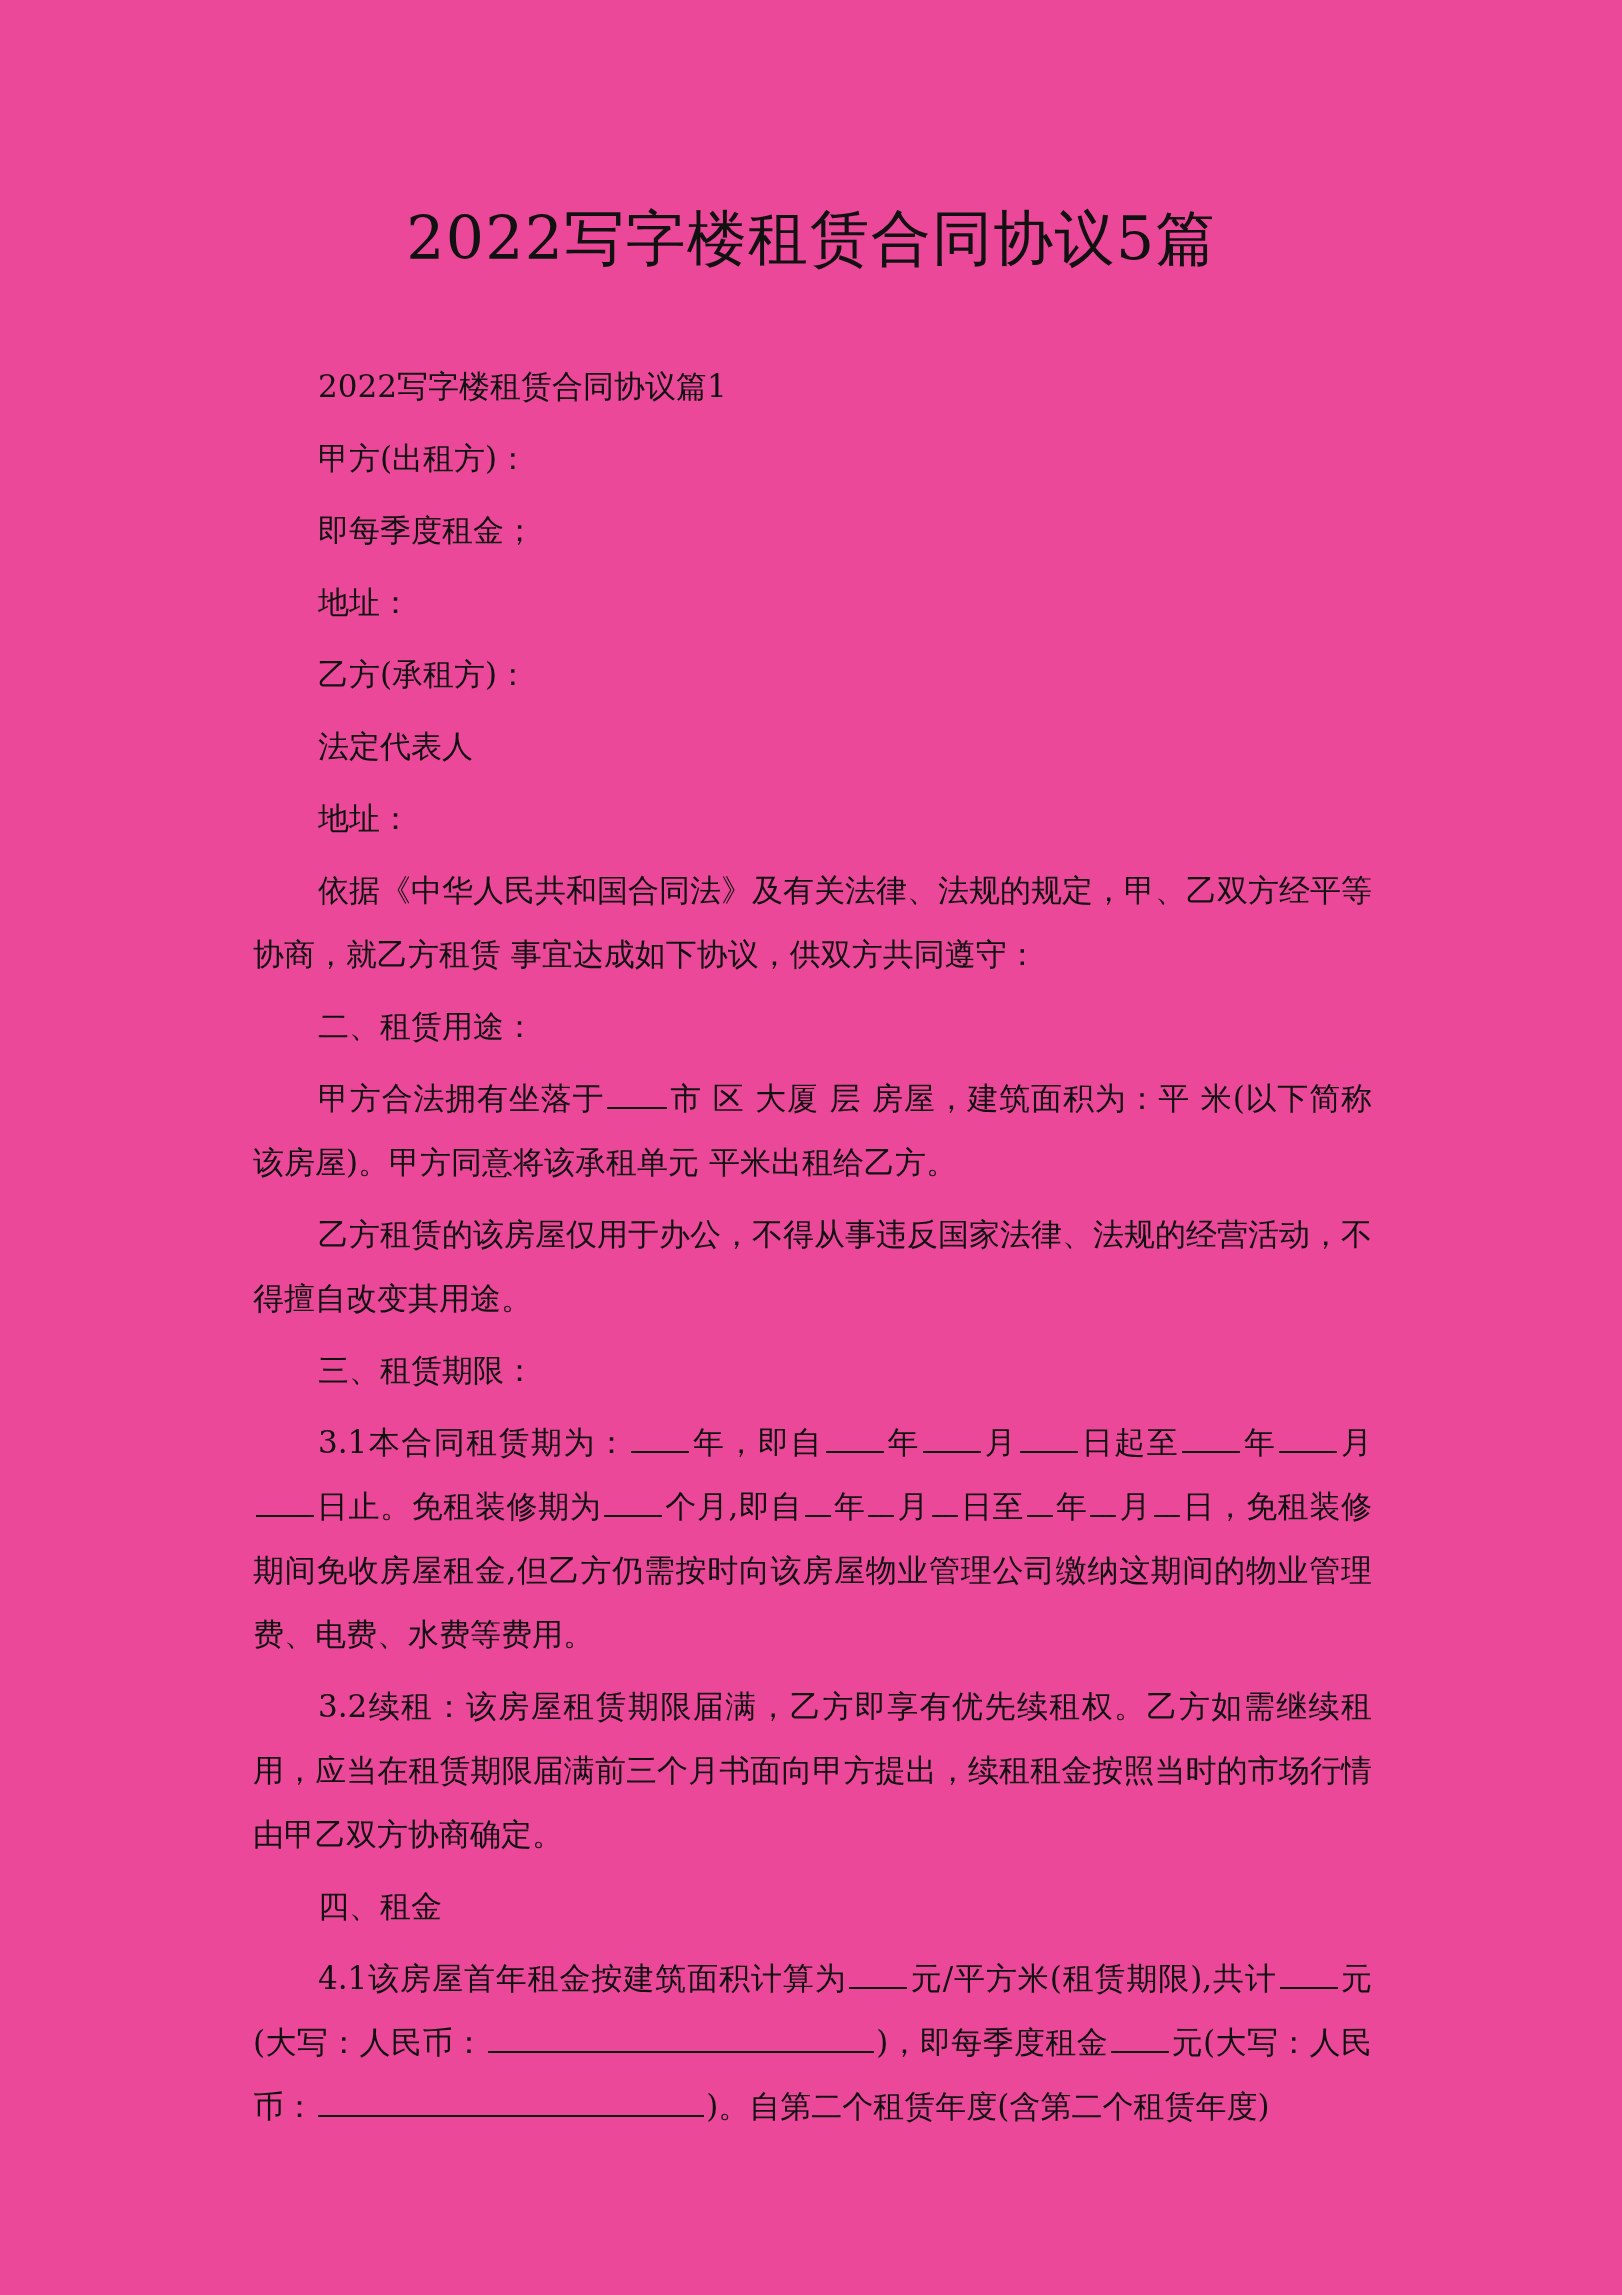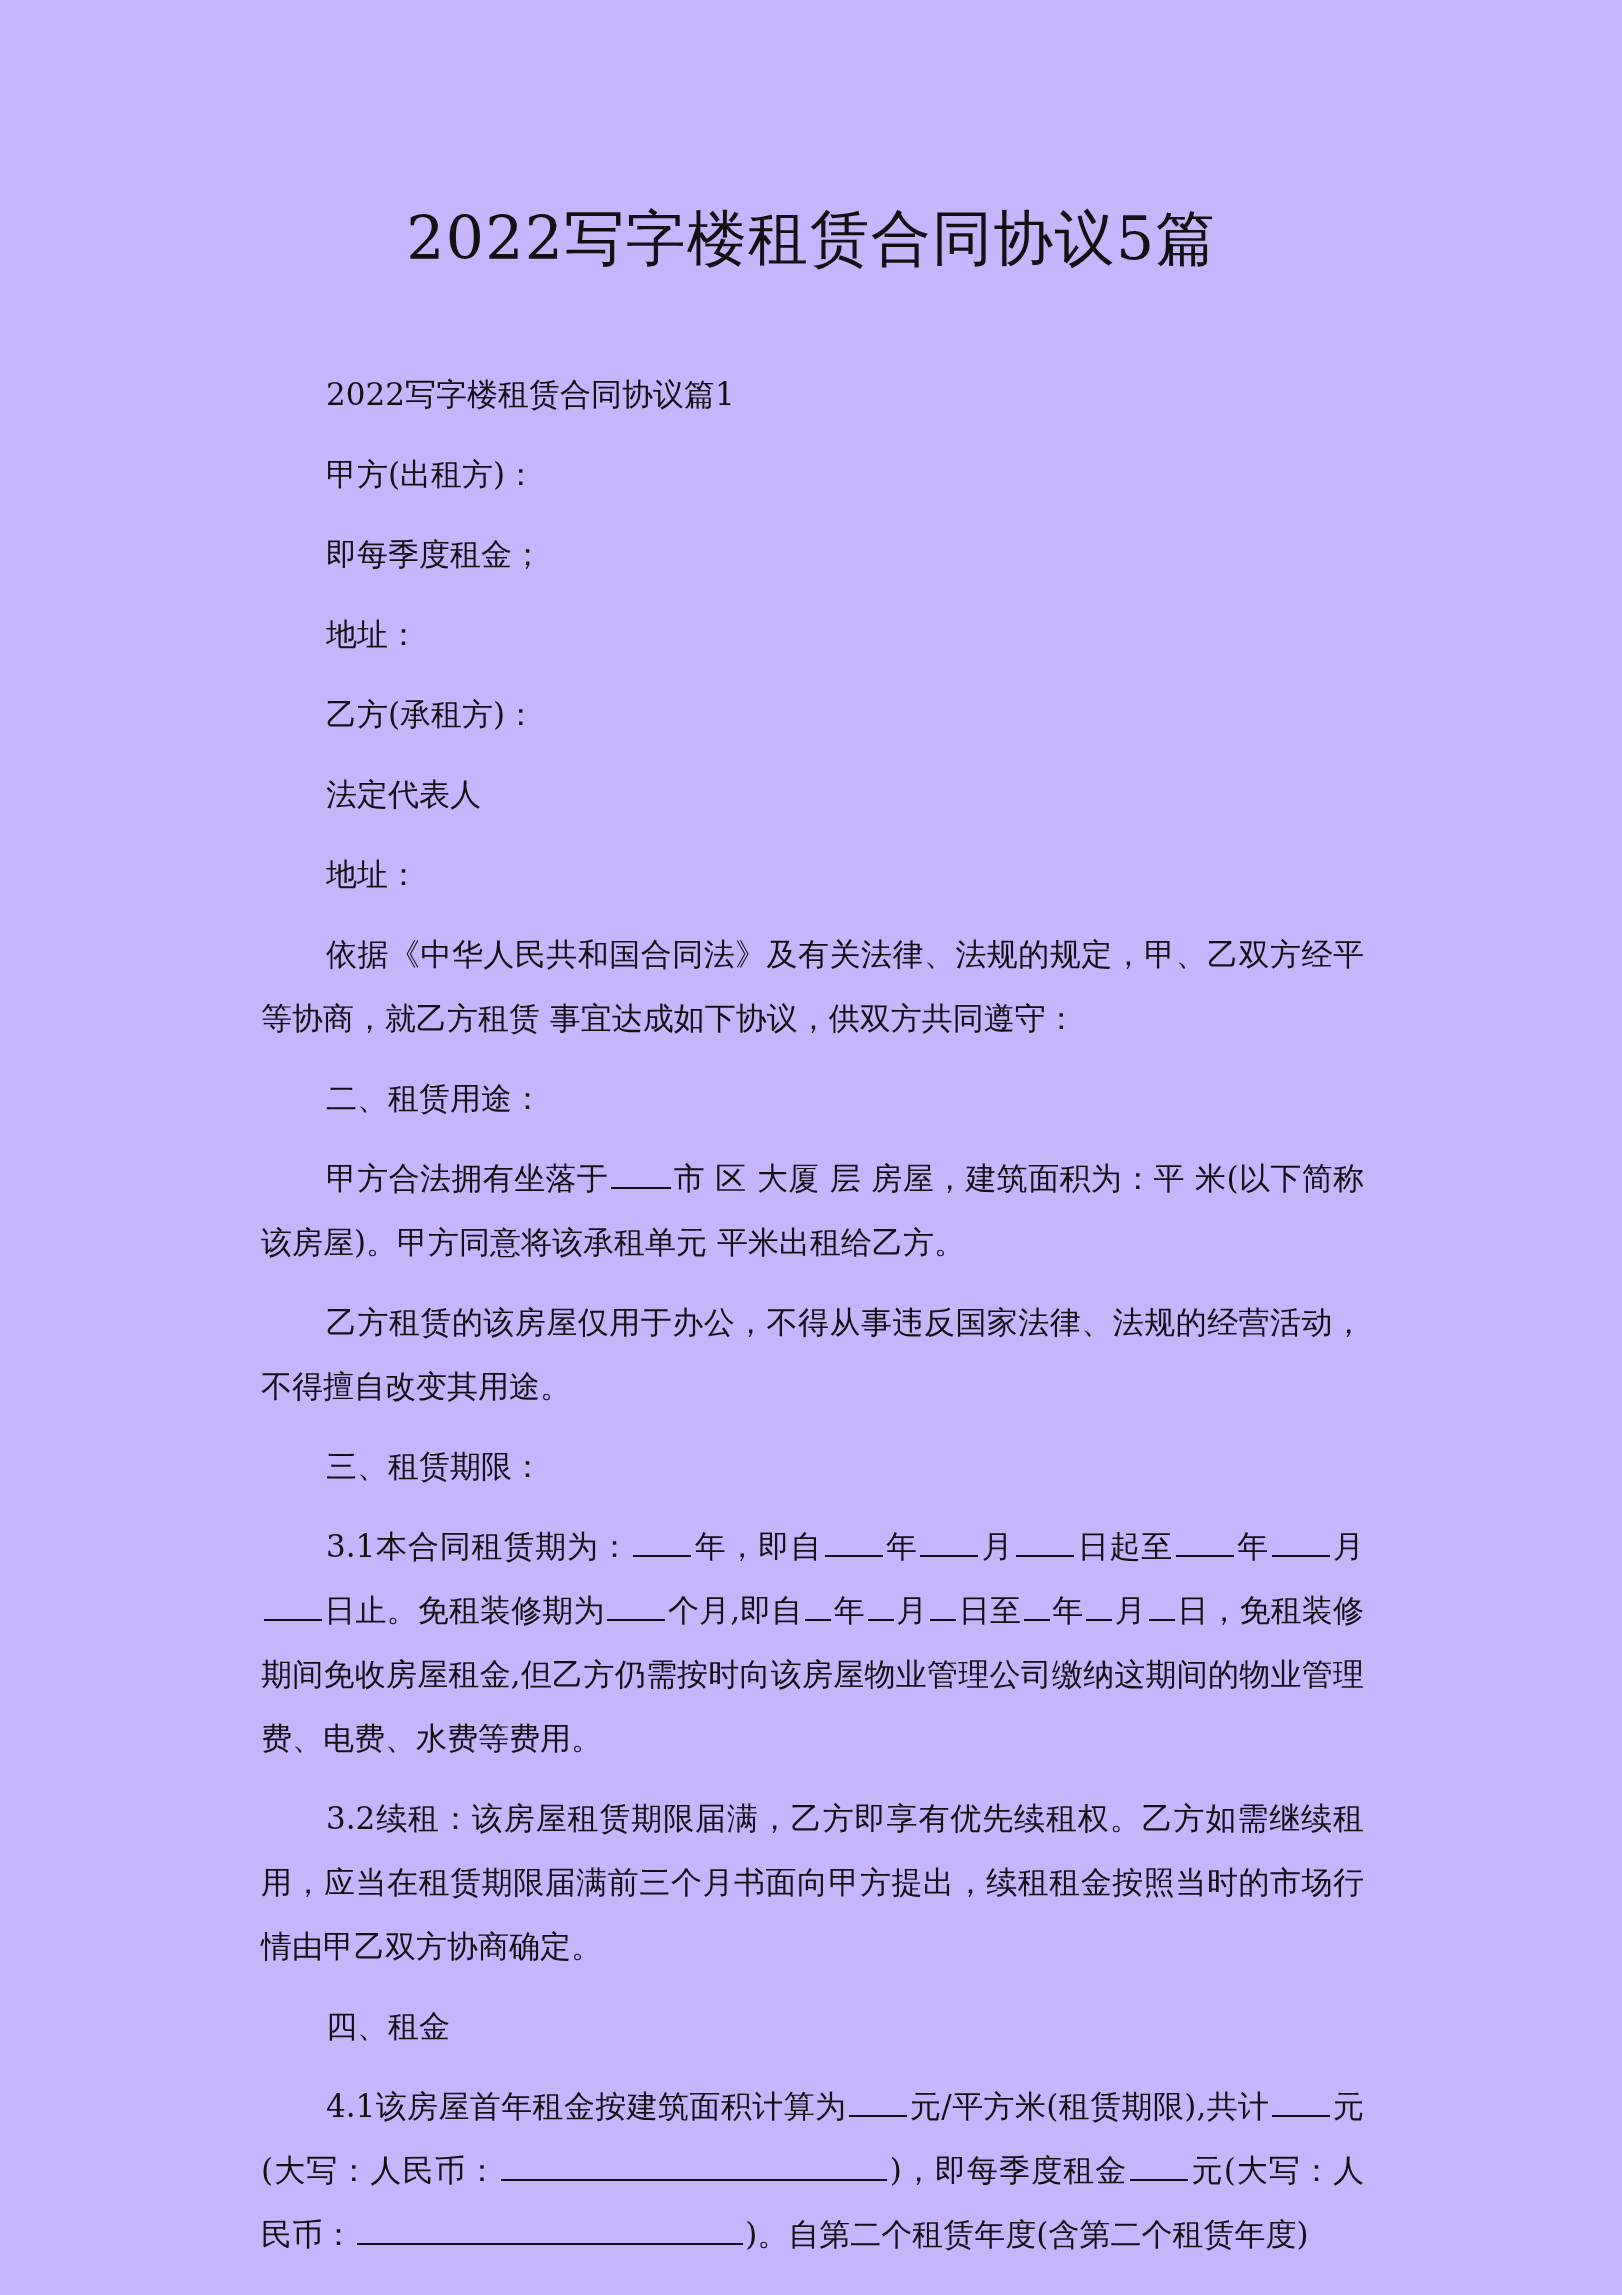--- a/index.html
+++ b/index.html
@@ -12,21 +12,21 @@
     height: 2295px;
     position: relative;
     overflow: hidden;
     font-family: "DejaVu Serif", "Liberation Serif", serif;
     color: #111;
   }
   .page {
     position: absolute;
     left: 0; top: 0;
     width: 1623px; height: 2295px;
-    background: #c4b5fd;
+    background: #ec4899;
   }
   .title {
     position: absolute;
     left: 0; right: 0;
     top: 196px;
     text-align: center;
     font-size: 60px;
     line-height: 85px;
     letter-spacing: 1.3px;
     font-weight: normal;
@@ -34,21 +34,21 @@
   }
   .body {
     position: absolute;
     left: 245px;
     top: 346px;
     width: 1135px;
     font-size: 31px;
     line-height: 64px;
   }
   .p {
-    margin: 16px;
+    margin: 8px;
     text-indent: 65px;
     text-align: justify;
     text-align-last: left;
     white-space: normal;
   }
   .blank {
     display: inline-block;
     border-bottom: 2px solid #111;
     height: 29px;
     vertical-align: baseline;

